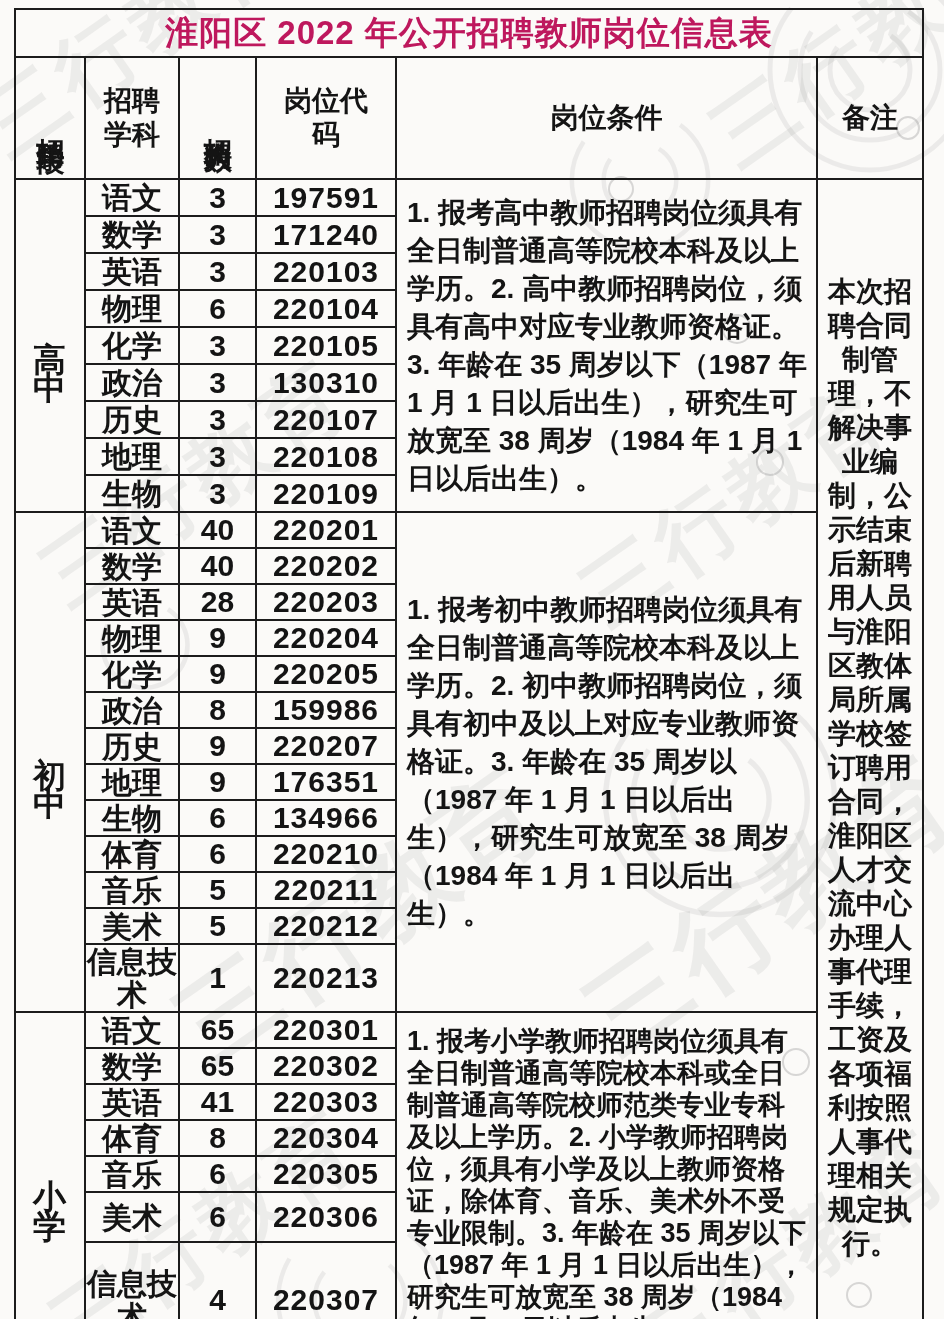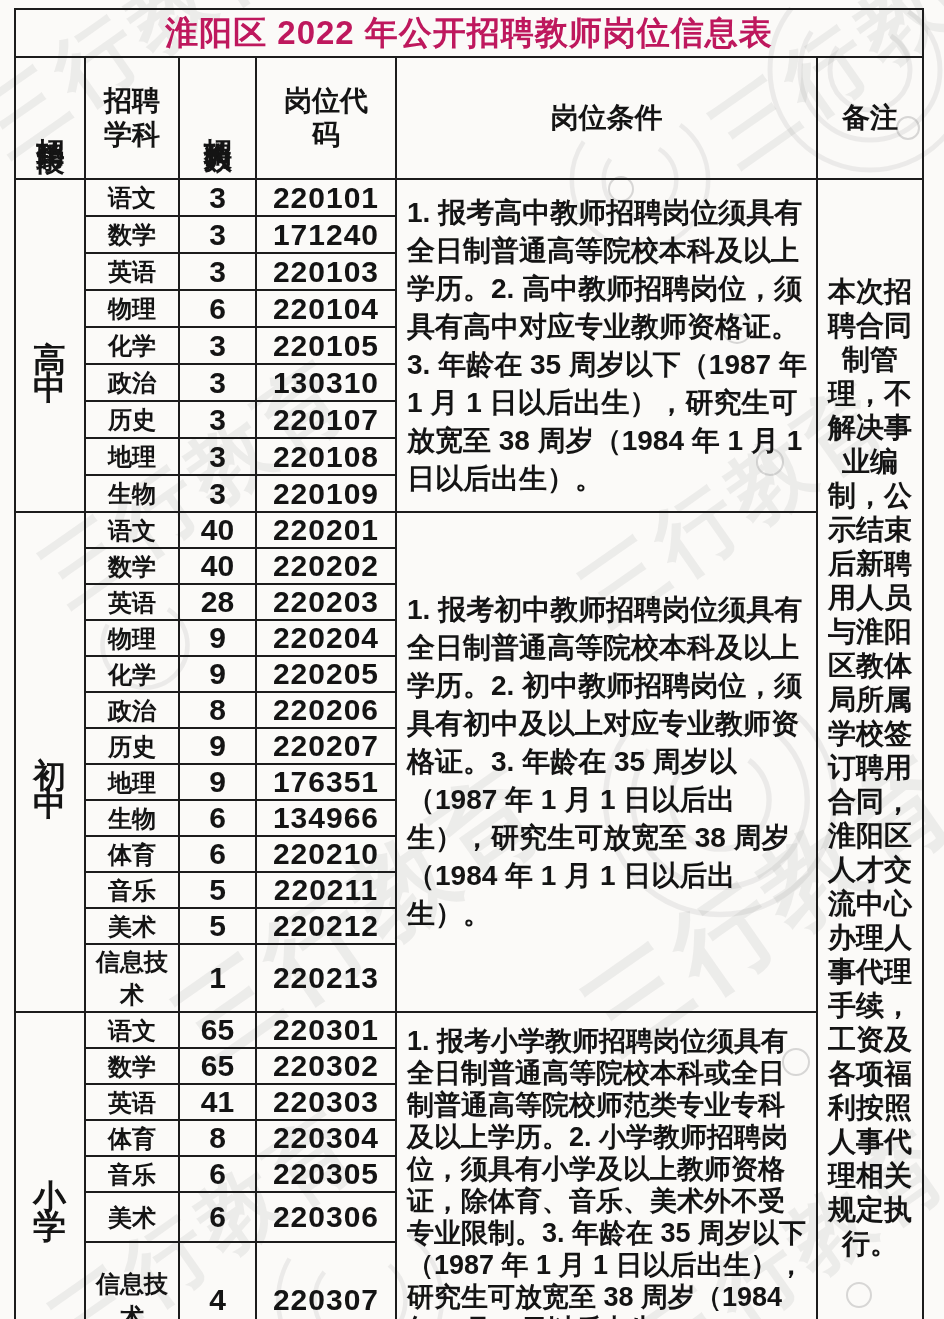--- a/index.html
+++ b/index.html
@@ -41,21 +41,21 @@
   .v-text{
     writing-mode:vertical-lr;
     text-orientation:upright;
     display:inline-block;
     letter-spacing:3px;
     line-height:1;
   }
   .stage-cell .v-text{font-size:33px;letter-spacing:30px;}
   .wrap2{width:64px;margin:8px auto;line-height:34px;}
   .wrap3{width:96px;margin:10px auto;line-height:34px;}
-  .subject-cell{font-size:24px;line-height:33px;}
+  .subject-cell{font-size:30px;line-height:33px;}
   .count-cell{font-size:30px;}
   .code-cell{font-size:30px;letter-spacing:1px;}
   .cond-cell{
     text-align:left;
     padding:4px 8px 4px 10px;
   }
   .cond-hs,.cond-ms{font-size:28px;line-height:38px;}
   .cond-ps{font-size:27px;line-height:32px;}
   .remarks-cell{
     font-size:28px;
@@ -140,21 +140,21 @@
             <div class="wrap3">岗位代码</div>
           </td>
     <td class="hd">岗位条件</td>
     <td class="hd">备注</td>
   </tr>
 
   <tr class="r-hs">
     <td rowspan="9" class="stage-cell"><span class="v-text">高中</span></td>
     <td class="subject-cell">语文</td>
     <td class="count-cell">3</td>
-    <td class="code-cell">220101</td>
+    <td class="code-cell">197591</td>
     <td rowspan="9" class="cond-cell cond-hs">1. 报考高中教师招聘岗位须具有全日制普通高等院校本科及以上学历。2. 高中教师招聘岗位，须具有高中对应专业教师资格证。3. 年龄在 35 周岁以下（1987 年 1 月 1 日以后出生），研究生可放宽至 38 周岁（1984 年 1 月 1 日以后出生）。</td>
     <td rowspan="29" class="remarks-cell">本次招聘合同制管理，不解决事业编制，公示结束后新聘用人员与淮阳区教体局所属学校签订聘用合同，淮阳区人才交流中心办理人事代理手续，工资及各项福利按照人事代理相关规定执行。</td>
   </tr>
   <tr class="r-hs">
     <td class="subject-cell">数学</td>
     <td class="count-cell">3</td>
     <td class="code-cell">171240</td>
   </tr>
   <tr class="r-hs">
     <td class="subject-cell">英语</td>
@@ -215,21 +215,21 @@
     <td class="code-cell">220204</td>
   </tr>
   <tr class="r-ms">
     <td class="subject-cell">化学</td>
     <td class="count-cell">9</td>
     <td class="code-cell">220205</td>
   </tr>
   <tr class="r-ms">
     <td class="subject-cell">政治</td>
     <td class="count-cell">8</td>
-    <td class="code-cell">220206</td>
+    <td class="code-cell">159986</td>
   </tr>
   <tr class="r-ms">
     <td class="subject-cell">历史</td>
     <td class="count-cell">9</td>
     <td class="code-cell">220207</td>
   </tr>
   <tr class="r-ms">
     <td class="subject-cell">地理</td>
     <td class="count-cell">9</td>
     <td class="code-cell">176351</td>

